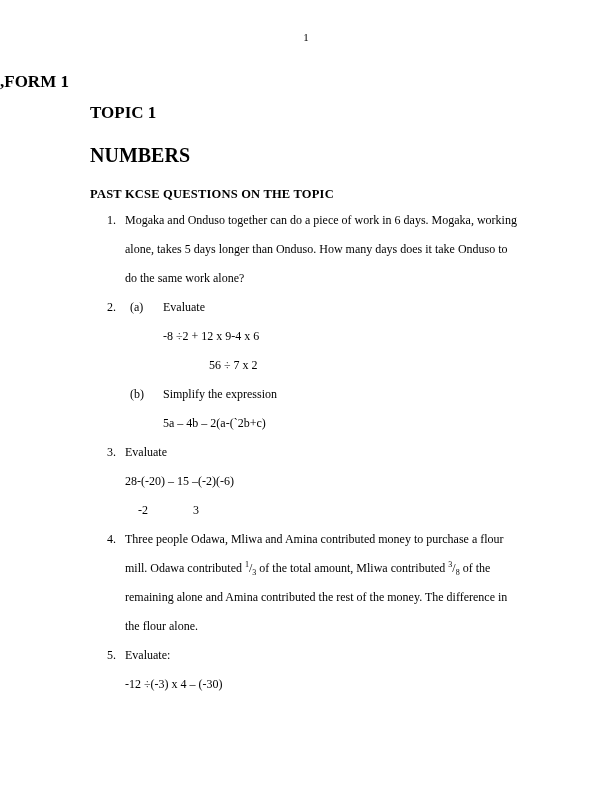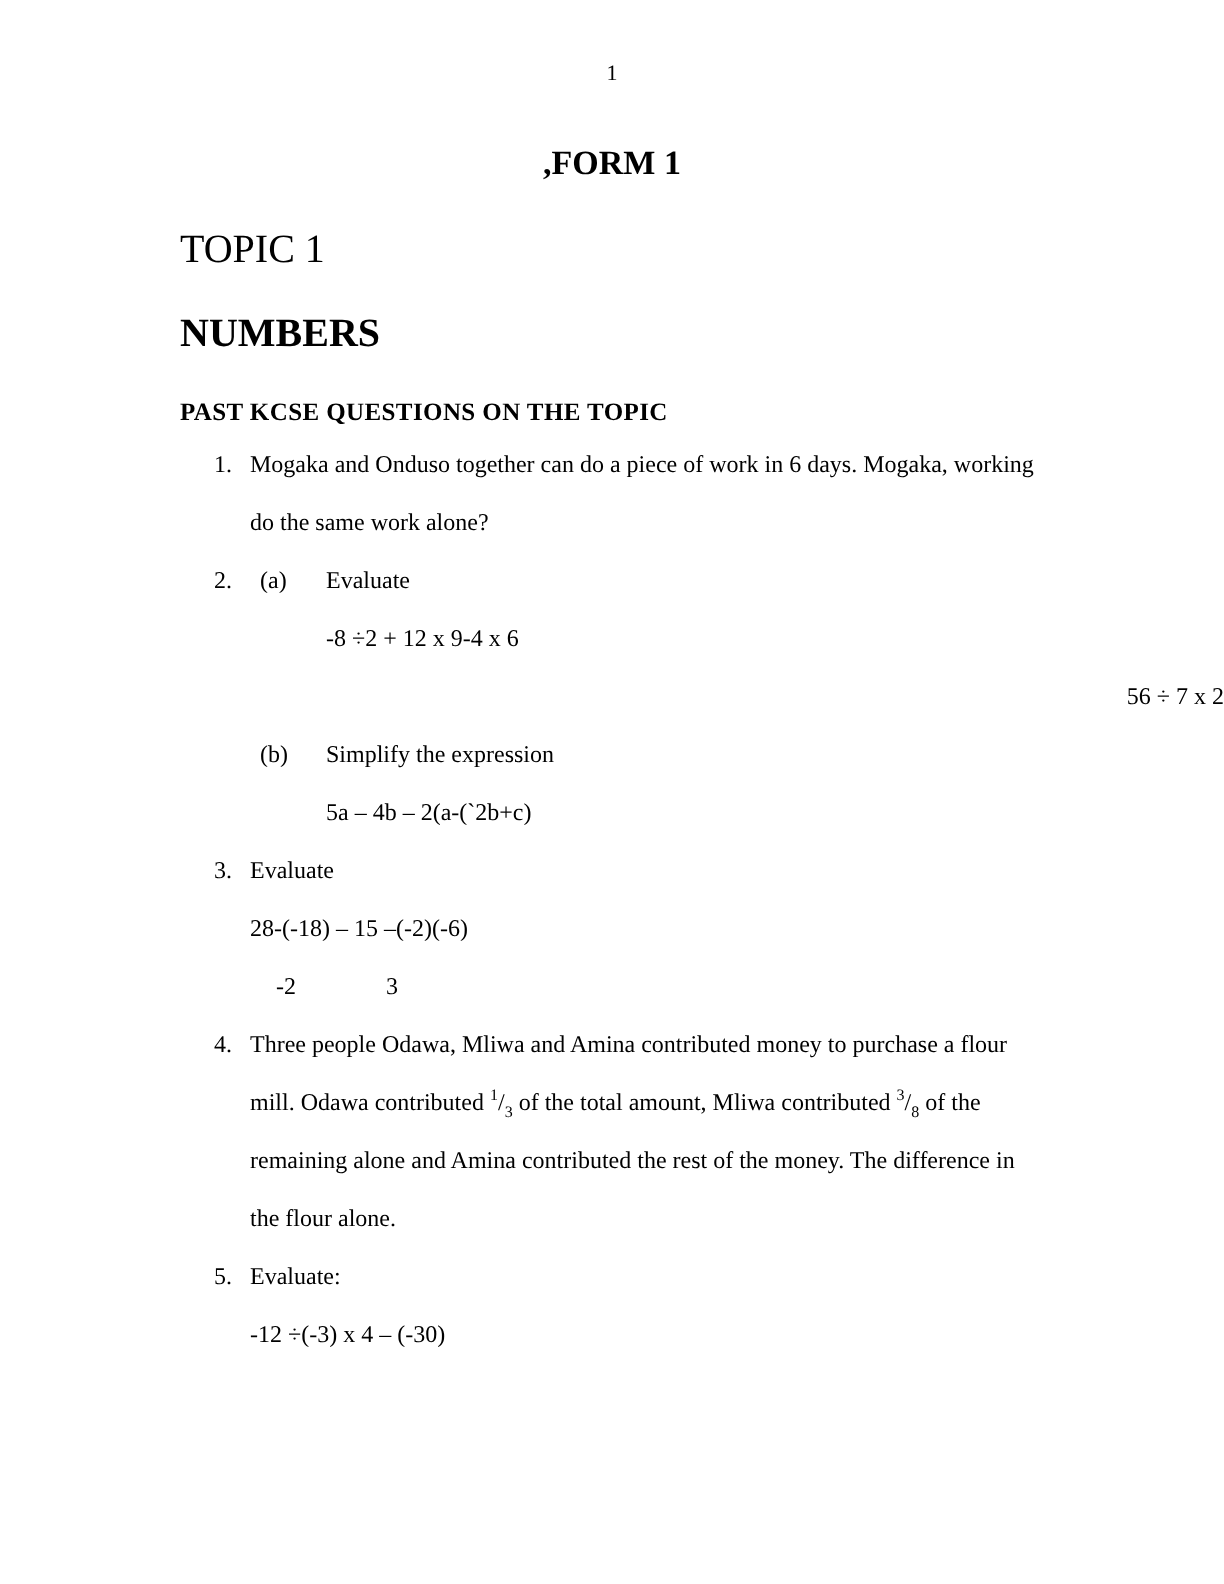--- a/index.html
+++ b/index.html
@@ -15,29 +15,29 @@
     position: relative;
   }
   .page-number {
     padding-top: 31px;
     text-align: center;
     font-size: 11px;
     line-height: 13px;
   }
   .doc-title {
     margin-top: 29px;
-    text-align: center;
+    text-align: left;
     font-weight: bold;
     font-size: 17px;
     line-height: 18px;
   }
   .topic-heading {
-    margin: 25px 0 0 90px;
-    font-weight: normal;
-    font-size: 20px;
+    margin: 13px 0 0 90px;
+    font-weight: bold;
+    font-size: 17px;
     line-height: 18px;
   }
   .subject-heading {
     margin: 24px 0 0 90px;
     font-weight: bold;
     font-size: 20px;
     line-height: 18px;
   }
   .section-heading {
     margin: 23px 0 0 90px;
@@ -47,21 +47,21 @@
     text-underline-offset: 2px;
     letter-spacing: 0.2px;
   }
   .questions { margin-top: 4px; }
   .question { display: flex; margin-left: 107px; }
   .qnum { flex: 0 0 18px; width: 18px; line-height: 29px; }
   .qbody { flex: 1; }
   .line { margin: 0; line-height: 29px; white-space: nowrap; }
   .part-label { display: inline-block; margin-left: 5px; width: 33px; }
   .indent-expr { margin-left: 38px; }
-  .indent-denom { margin-left: 84px; text-align: right; }
+  .indent-denom { margin-left: 84px; }
   .underlined {
     text-underline-offset: 3px;
     text-decoration-thickness: 1px;
   }
   .frac-op { margin: 0 3px; }
   .q3-denom-1 { margin-left: 13px; }
   .q3-denom-2 { margin-left: 45px; }
   sup { font-size: 8px; line-height: 0; }
   sub { font-size: 8px; line-height: 0; }
 </style>
@@ -79,40 +79,41 @@
   <div class="subject-heading">NUMBERS</div>
 
   <div class="section-heading">PAST KCSE QUESTIONS ON THE TOPIC</div>
 
   <div class="questions">
 
     <div class="question">
       <div class="qnum">1.</div>
       <div class="qbody">
         <p class="line">Mogaka and Onduso together can do a piece of work in 6 days. Mogaka, working</p>
+        <p class="line">alone, takes 5 days longer than Onduso. How many days does it take Onduso to</p>
         <p class="line">do the same work alone?</p>
       </div>
     </div>
 
     <div class="question">
       <div class="qnum">2.</div>
       <div class="qbody">
         <p class="line"><span class="part-label">(a)</span><span>Evaluate</span></p>
         <p class="line indent-expr underlined">-8 ÷2 + 12 x 9-4 x 6</p>
         <p class="line indent-denom">56 ÷ 7 x 2</p>
         <p class="line"><span class="part-label">(b)</span><span>Simplify the expression</span></p>
         <p class="line indent-expr">5a – 4b – 2(a-(`2b+c)</p>
       </div>
     </div>
 
     <div class="question">
       <div class="qnum">3.</div>
       <div class="qbody">
         <p class="line">Evaluate</p>
-        <p class="line"><span class="underlined">28-(-18)</span><span class="frac-op">–</span><span class="underlined">15 –(-2)(-6)</span></p>
+        <p class="line"><span class="underlined">28-(-20)</span><span class="frac-op">–</span><span class="underlined">15 –(-2)(-6)</span></p>
         <p class="line"><span class="q3-denom-1">-2</span><span class="q3-denom-2">3</span></p>
       </div>
     </div>
 
     <div class="question">
       <div class="qnum">4.</div>
       <div class="qbody">
         <p class="line">Three people Odawa, Mliwa and Amina contributed money to purchase a flour</p>
         <p class="line"><span>mill. Odawa contributed </span><sup>1</sup><span>/</span><sub>3</sub><span> of the total amount, Mliwa contributed </span><sup>3</sup><span>/</span><sub>8</sub><span> of the</span></p>
         <p class="line">remaining alone and Amina contributed the rest of the money. The difference in</p>

